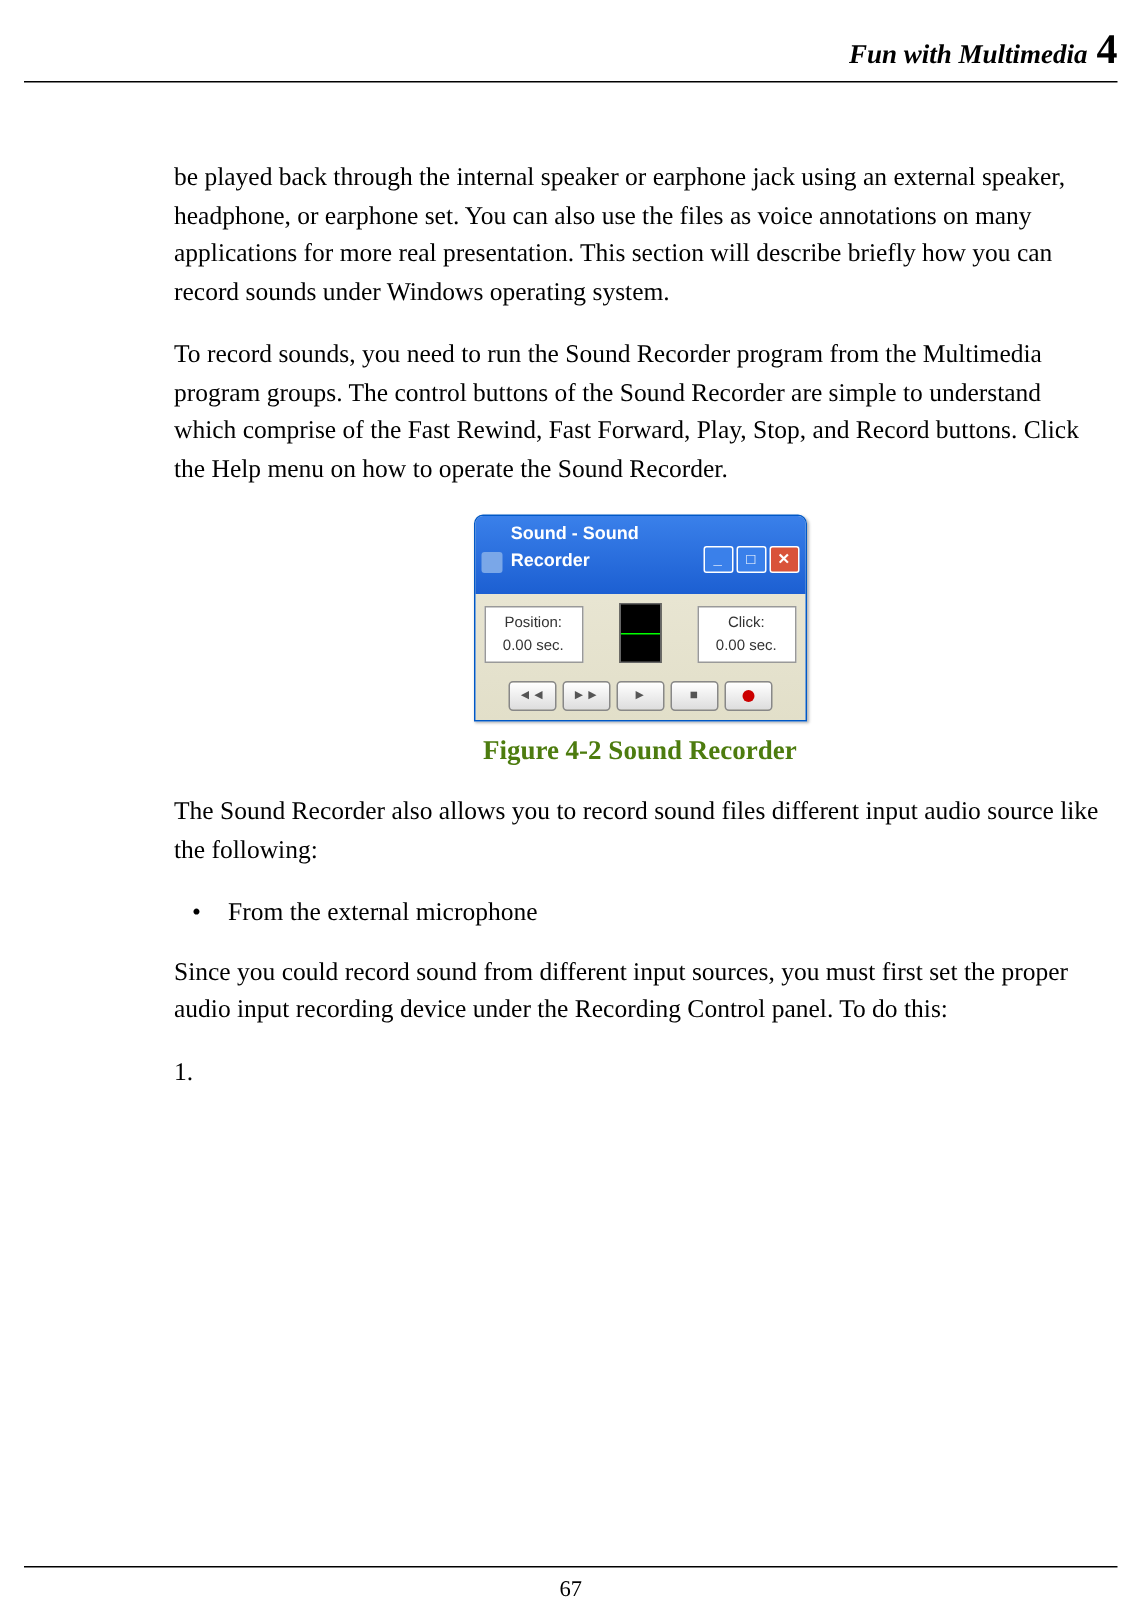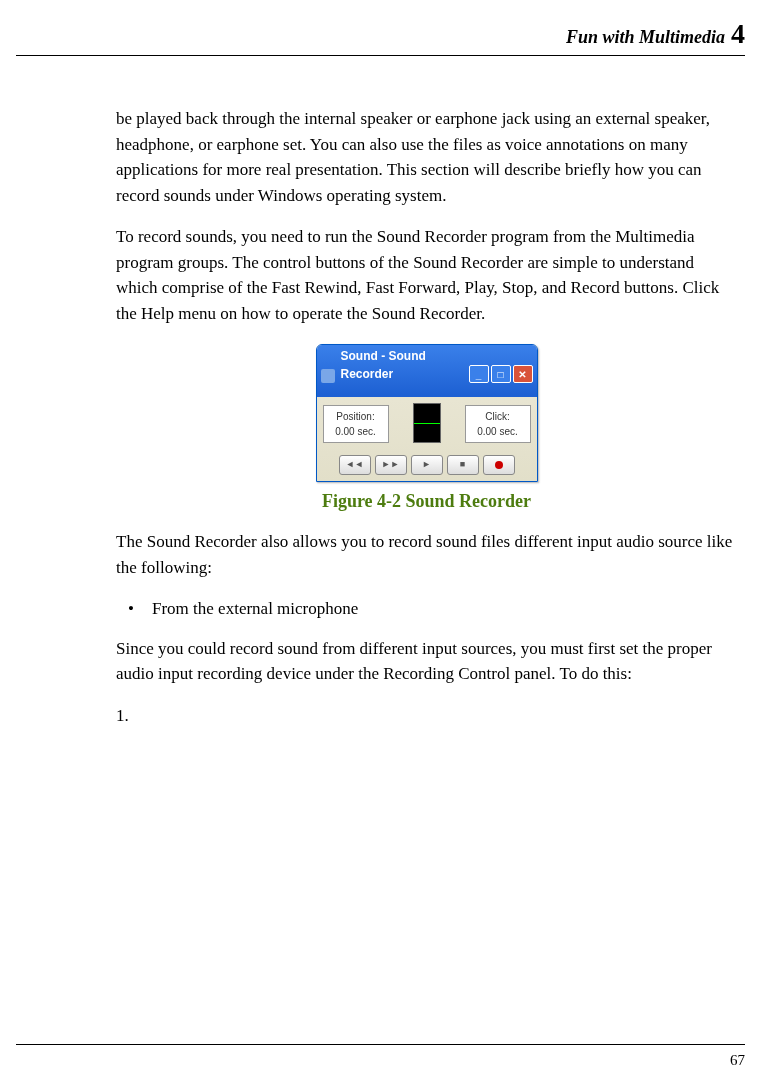--- a/index.html
+++ b/index.html
@@ -27,21 +27,21 @@
 .ctrl{display:flex;justify-content:center;gap:4px;padding:6px}
 .btn{width:30px;height:18px;background:linear-gradient(#fff,#ddd);border:1px solid #888;border-radius:3px;display:flex;align-items:center;justify-content:center;font-size:9px;color:#555;font-family:Arial,sans-serif}
 .btn.rec span{width:8px;height:8px;background:#c00;border-radius:50%;display:inline-block}
 .cap{text-align:center;color:#4d7c0f;font-weight:700;font-size:18px;margin:6px 0 14px 0}
 ul.bl{list-style:none;margin:0 0 14px 0;padding:0}
 ul.bl li{position:relative;padding-left:36px;margin-bottom:10px}
 ul.bl li::before{content:"•";position:absolute;left:12px;font-size:17px}
 ol.nl{list-style:none;margin:0;padding:0}
 ol.nl li{position:relative;padding-left:36px}
 ol.nl li .num{position:absolute;left:0}
-.ftr{border-top:1px solid #000;margin-top:16px;padding-top:4px;text-align:right;font-size:15px}
+.ftr{border-top:1px solid #000;margin-top:16px;padding-top:4px;text-align:center;font-size:15px}
 </style>
 </head>
 <body>
 
 <div class="page">
 <div class="hdr">
 <span class="sec">Fun with Multimedia</span>
 <span class="cn">4</span>
 </div>
 

